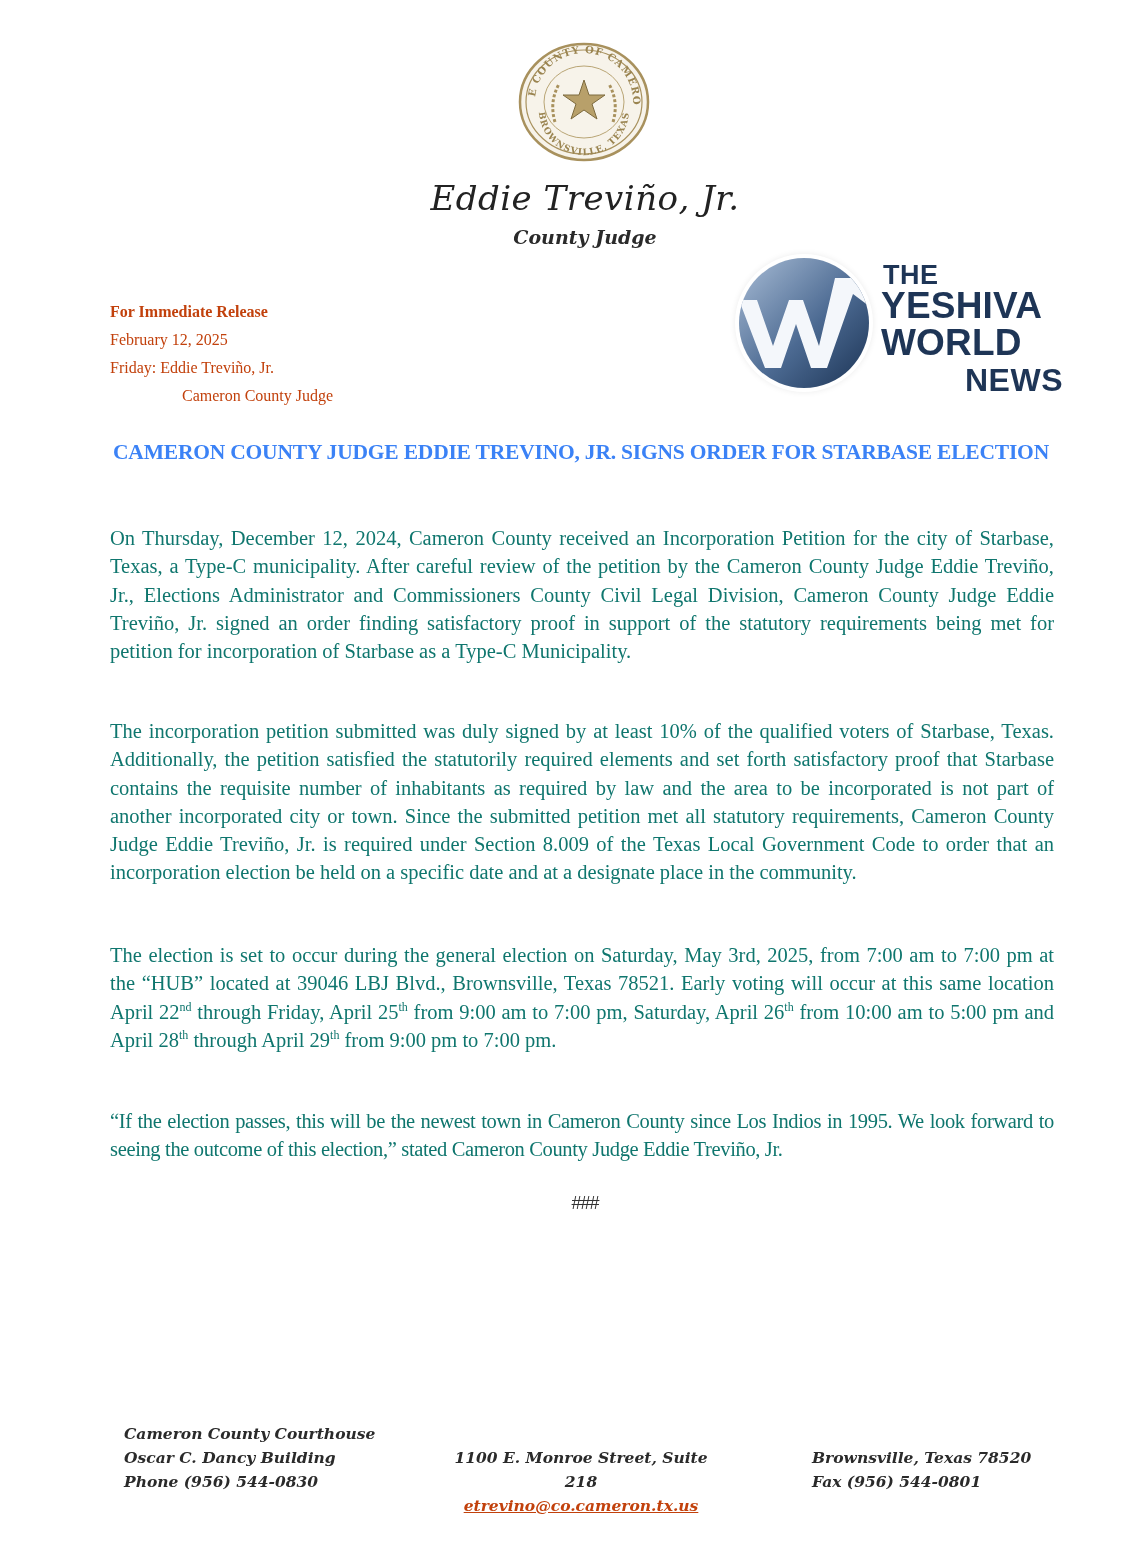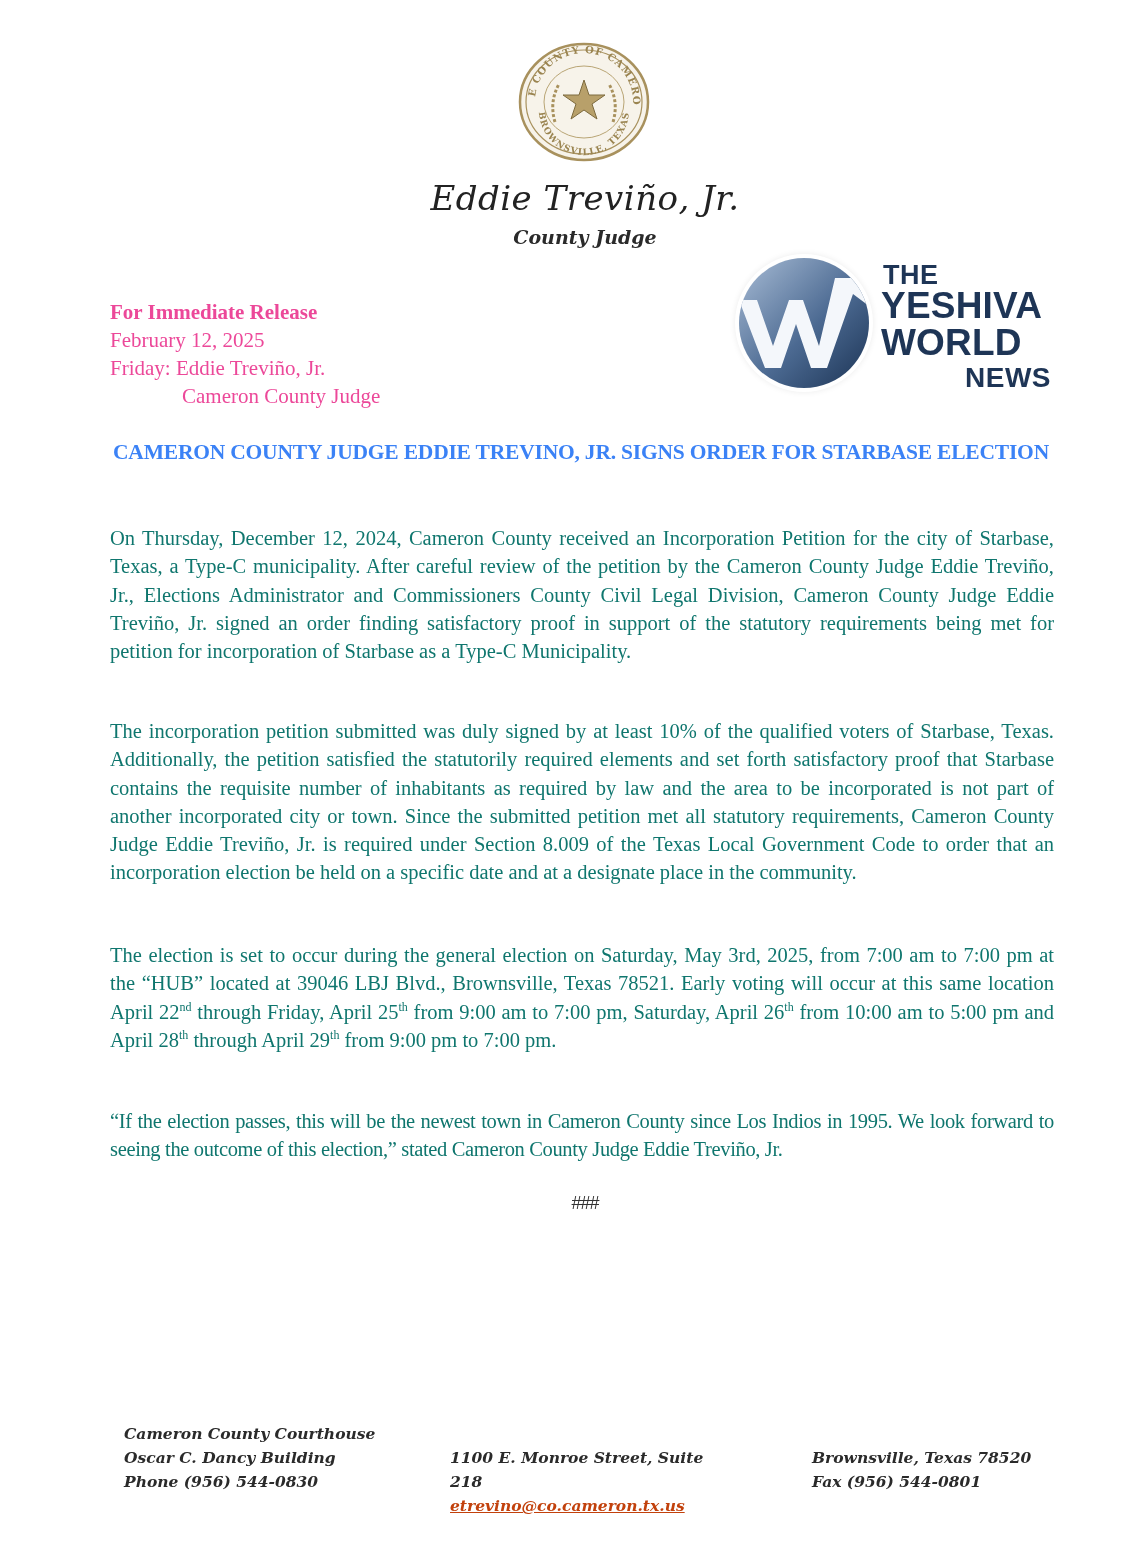--- a/index.html
+++ b/index.html
@@ -81,30 +81,30 @@
       top: 10px;
       font-family: "Liberation Sans", "DejaVu Sans", sans-serif;
       font-weight: bold;
       color: #1e3556;
       line-height: 1;
       text-shadow: 0 0 3px #fff, 0 0 3px #fff;
     }
     .yw-the { font-size: 27px; position: absolute; left: 0; top: 0; letter-spacing: 0.5px; }
     .yw-yeshiva { font-size: 37px; position: absolute; left: -2px; top: 25px; letter-spacing: 0.2px; }
     .yw-world { font-size: 37px; position: absolute; left: -2px; top: 62px; letter-spacing: 0.2px; }
-    .yw-news { font-size: 28px; position: absolute; left: 82px; top: 102px; letter-spacing: 0.5px; }
+    .yw-news { font-size: 32px; position: absolute; left: 82px; top: 102px; letter-spacing: 0.5px; }
 
     
     .release {
       position: absolute;
       left: 110px;
       top: 298px;
-      font-size: 21px;
+      font-size: 16px;
       line-height: 28px;
-      color: #ec4899;
+      color: #c2410c;
     }
     .release .bold { font-weight: bold; }
     .release .indent { padding-left: 72px; }
 
     
     .headline {
       position: absolute;
       left: 100px;
       width: 962px;
       top: 438px;
@@ -153,21 +153,21 @@
       position: absolute;
       top: 1422px;
       font-family: "DejaVu Serif", serif;
       font-style: italic;
       font-weight: bold;
       font-size: 15.5px;
       line-height: 24px;
       color: #2a2a2a;
     }
     .f-left { left: 124px; }
-    .f-mid { left: 450px; top: 1446px; text-align: left; width: 262px; }
+    .f-mid { left: 450px; top: 1446px; text-align: center; width: 262px; }
     .f-right { left: 812px; top: 1446px; text-align: left; width: 222px; }
     .f-mid a, .email {
       color: #c2410c;
       text-decoration: underline;
     }
   </style>
 </head>
 <body>
 
 <div class="page">

